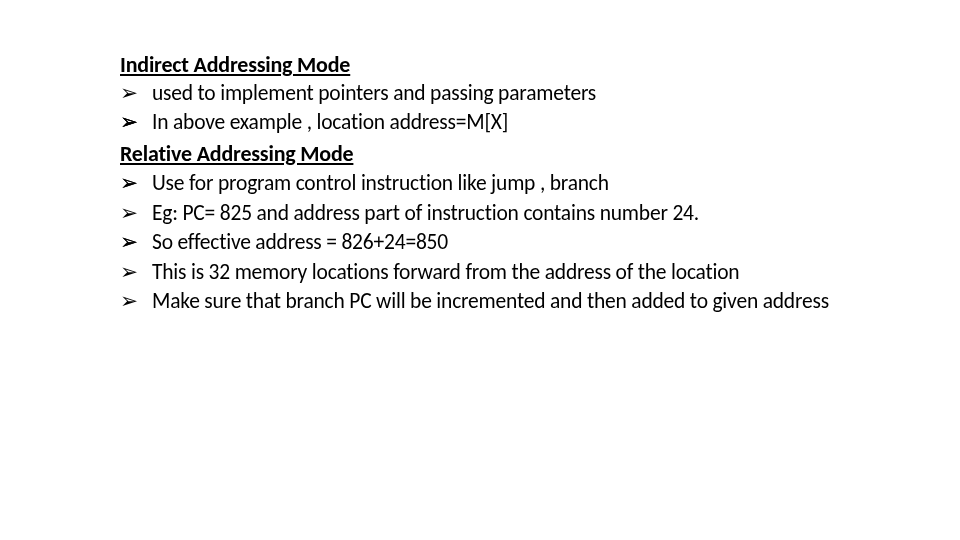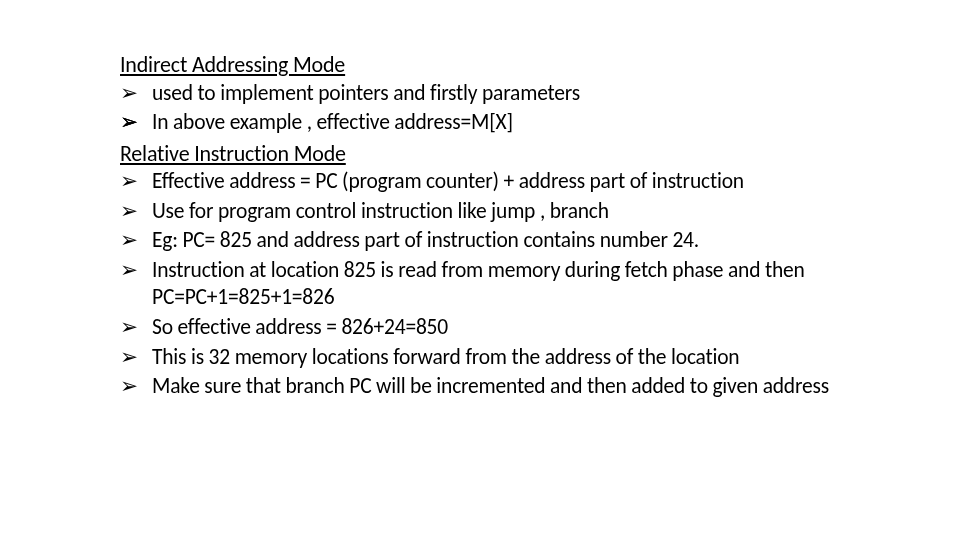--- a/index.html
+++ b/index.html
@@ -1,43 +1,43 @@
 <!DOCTYPE html>
 <html><head>
 <meta charset="utf-8">
 <style>
   html,body{margin:0;padding:0;width:960px;height:540px;background:#fff;font-family:"Calibri","Segoe UI",Arial,sans-serif;color:#000}
   .page{position:relative;width:960px;height:540px}
   .content{position:absolute;left:120px;top:50px;right:130px}
-  .heading{font-weight:400;text-decoration:underline;font-size:22px;line-height:1.35}
+  .heading{font-weight:700;text-decoration:underline;font-size:22px;line-height:1.35}
   ul.bullets{list-style:none;margin:0;padding:0;font-size:21.5px;line-height:1.28}
   ul.bullets li{position:relative;padding-left:32px;margin:0 0 2px 0}
   ul.bullets li .arrow{position:absolute;left:0;top:0}
   ul.bullets li .txt{}
   .kern{letter-spacing:-0.2px}
 </style>
 </head>
 <body>
 
 <div class="page">
   <div class="content kern">
 
     <div class="heading">Indirect Addressing Mode</div>
     <ul class="bullets">
-      <li><span class="arrow">➢</span><span class="txt">used to implement pointers and firstly parameters</span></li>
+      <li><span class="arrow">➢</span><span class="txt">used to implement pointers and passing parameters</span></li>
       <li><span class="arrow">➢</span></li>
       <li><span class="arrow">➢</span></li>
-      <li><span class="arrow">➢</span><span class="txt">In above example , effective address=M[X]</span></li>
+      <li><span class="arrow">➢</span><span class="txt">In above example , location address=M[X]</span></li>
     </ul>
 
-    <div class="heading">Relative Instruction Mode</div>
+    <div class="heading">Relative Addressing Mode</div>
     <ul class="bullets">
-      <li><span class="arrow">➢</span><span class="txt">Effective address = PC (program counter) + address part of instruction</span></li>
+      <li><span class="arrow">➢</span></li>
       <li><span class="arrow">➢</span><span class="txt">Use for program control instruction like jump , branch</span></li>
       <li><span class="arrow">➢</span><span class="txt">Eg:  PC= 825  and address part of instruction contains number 24.</span></li>
-      <li><span class="arrow">➢</span><span class="txt">Instruction at location 825 is read from memory during fetch phase and then PC=PC+1=825+1=826</span></li>
+      <li><span class="arrow">➢</span></li>
       <li><span class="arrow">➢</span><span class="txt">So effective address = 826+24=850</span></li>
       <li><span class="arrow">➢</span><span class="txt">This is 32 memory locations forward from the address of the location</span></li>
       <li><span class="arrow">➢</span><span class="txt">Make sure that branch PC will be incremented and then added to given address</span></li>
     </ul>
 
   </div>
 </div>
 
 </body></html>

